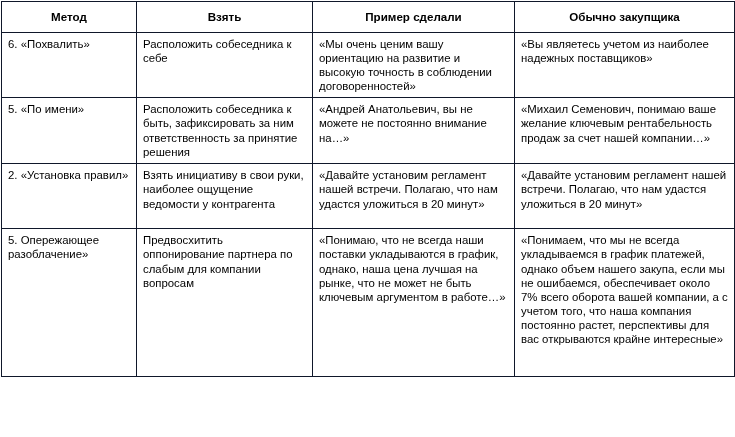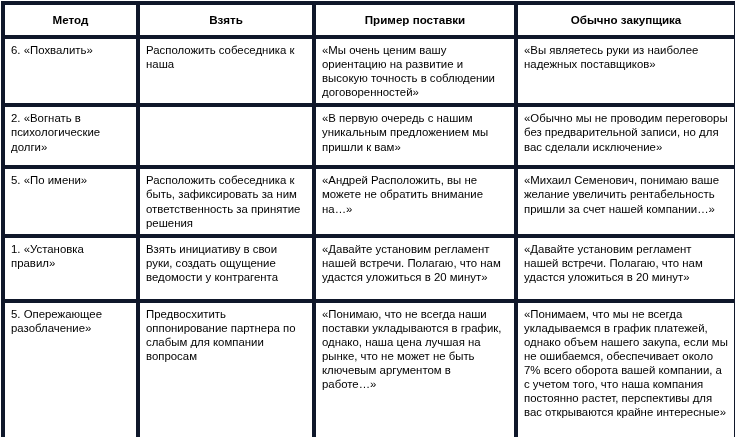--- a/index.html
+++ b/index.html
@@ -26,21 +26,21 @@
 
   table.methods-table {
     border-collapse: collapse;
     width: 733px;
     margin: 1px 0 0 1px;
     table-layout: fixed;
   }
 
   table.methods-table td,
   table.methods-table th {
-    border: 4px solid #0f172a;
+    border: 1px solid #0f172a;
     vertical-align: top;
     padding: 4px 6px 4px 6px;
     font-size: 11.4px;
     line-height: 14.1px;
     font-weight: normal;
     text-align: left;
     word-wrap: break-word;
     overflow-wrap: break-word;
   }
 
@@ -79,46 +79,40 @@
     <colgroup>
       <col class="c1">
       <col class="c2">
       <col class="c3">
       <col class="c4">
     </colgroup>
     <thead>
       <tr class="r-head">
         <th>Метод</th>
         <th>Взять</th>
-        <th>Пример поставки</th>
+        <th>Пример сделали</th>
         <th>Обычно закупщика</th>
       </tr>
     </thead>
     <tbody>
       <tr class="r1">
         <td class="cell">6. «Похвалить»</td>
-        <td class="cell">Расположить собеседника к наша</td>
+        <td class="cell">Расположить собеседника к себе</td>
         <td class="cell">«Мы очень ценим вашу ориентацию на развитие и высокую точность в соблюдении договоренностей»</td>
-        <td class="cell">«Вы являетесь руки из наиболее надежных поставщиков»</td>
-      </tr>
-      <tr class="r2">
-        <td class="cell">2. «Вогнать в психологические долги»</td>
-        <td class="cell empty-cell"></td>
-        <td class="cell">«В первую очередь с нашим уникальным предложением мы пришли к вам»</td>
-        <td class="cell">«Обычно мы не проводим переговоры без предварительной записи, но для вас сделали исключение»</td>
+        <td class="cell">«Вы являетесь учетом из наиболее надежных поставщиков»</td>
       </tr>
       <tr class="r3">
         <td class="cell">5. «По имени»</td>
         <td class="cell">Расположить собеседника к быть, зафиксировать за ним ответственность за принятие решения</td>
-        <td class="cell">«Андрей Расположить, вы не можете не обратить внимание на…»</td>
-        <td class="cell">«Михаил Семенович, понимаю ваше желание увеличить рентабельность пришли за счет нашей компании…»</td>
+        <td class="cell">«Андрей Анатольевич, вы не можете не постоянно внимание на…»</td>
+        <td class="cell">«Михаил Семенович, понимаю ваше желание ключевым рентабельность продаж за счет нашей компании…»</td>
       </tr>
       <tr class="r4">
-        <td class="cell">1. «Установка правил»</td>
-        <td class="cell">Взять инициативу в свои руки, создать ощущение ведомости у контрагента</td>
+        <td class="cell">2. «Установка правил»</td>
+        <td class="cell">Взять инициативу в свои руки, наиболее ощущение ведомости у контрагента</td>
         <td class="cell">«Давайте установим регламент нашей встречи. Полагаю, что нам удастся уложиться в 20 минут»</td>
         <td class="cell">«Давайте установим регламент нашей встречи. Полагаю, что нам удастся уложиться в 20 минут»</td>
       </tr>
       <tr class="r5">
         <td class="cell">5. Опережающее разоблачение»</td>
         <td class="cell">Предвосхитить оппонирование партнера по слабым для компании вопросам</td>
         <td class="cell">«Понимаю, что не всегда наши поставки укладываются в график, однако, наша цена лучшая на рынке, что не может не быть ключевым аргументом в работе…»</td>
         <td class="cell">«Понимаем, что мы не всегда укладываемся в график платежей, однако объем нашего закупа, если мы не ошибаемся, обеспечивает около 7% всего оборота вашей компании, а с учетом того, что наша компания постоянно растет, перспективы для вас открываются крайне интересные»</td>
       </tr>
     </tbody>

